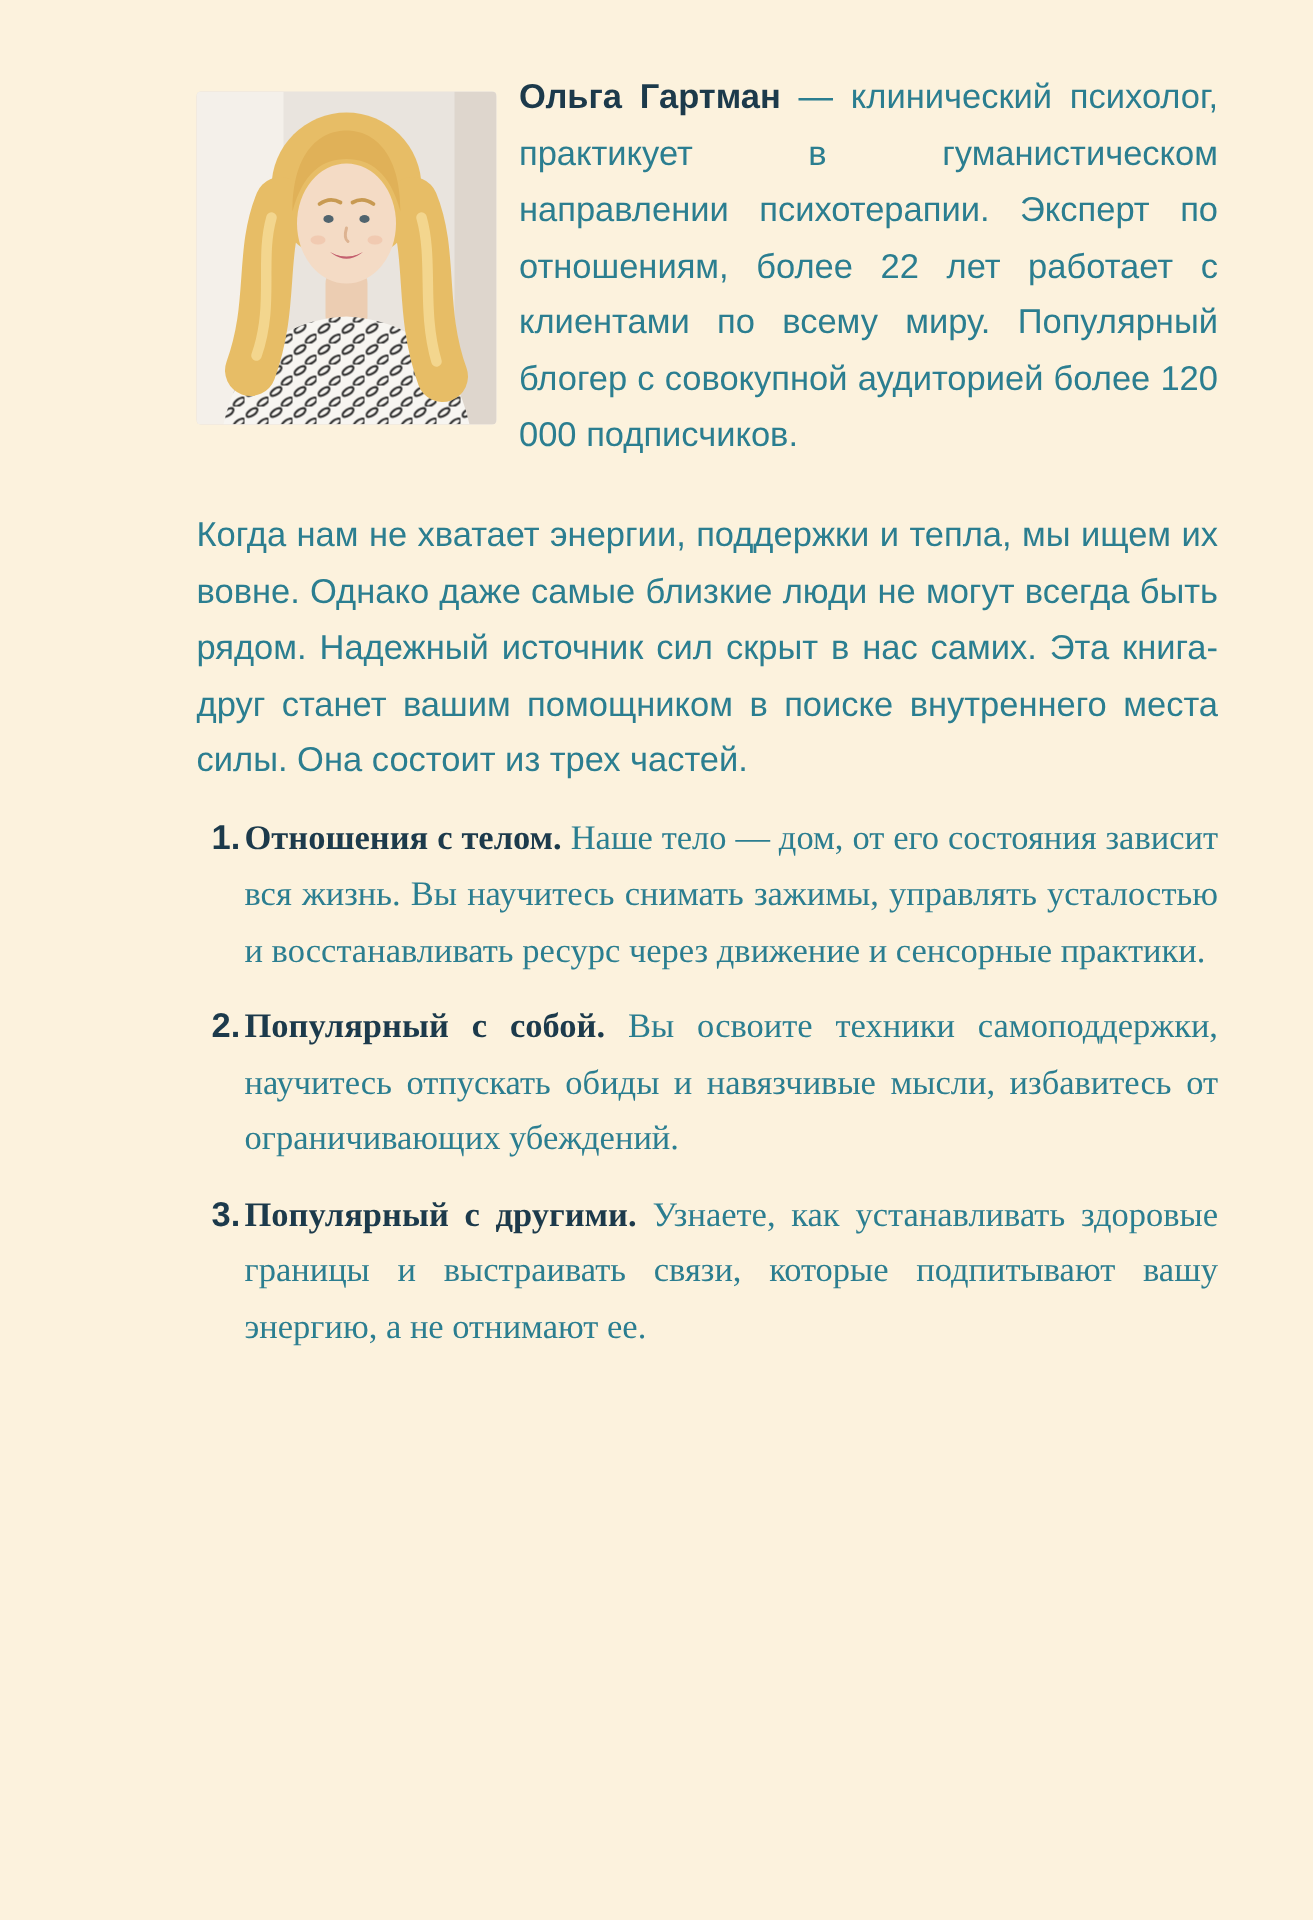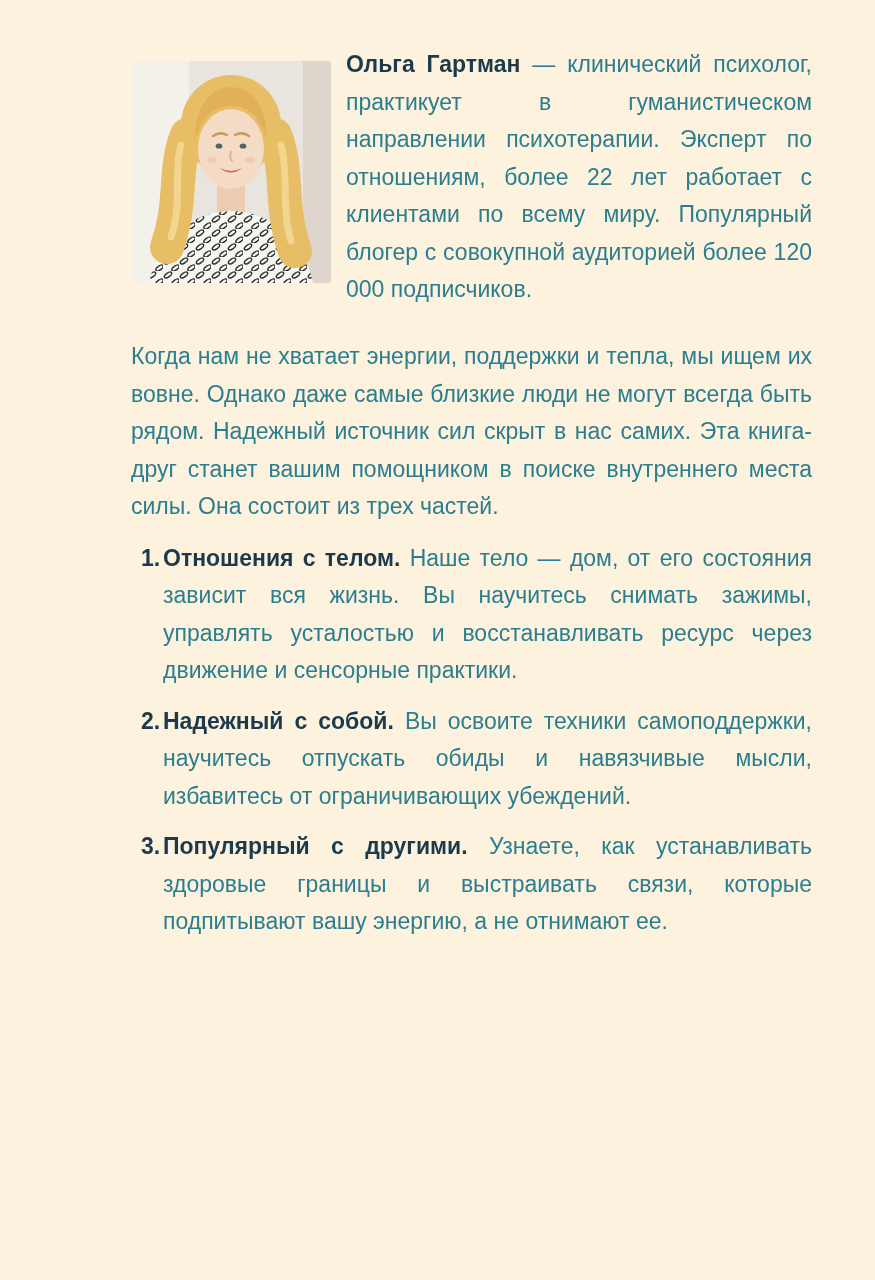--- a/index.html
+++ b/index.html
@@ -28,21 +28,21 @@
   .dark, b, strong{color:#1c3a4b;font-weight:bold;}
   
   .content{
     position:absolute;left:131px;top:306px;width:681px;
     font-size:23px;line-height:37.5px;margin-top:32px;
   }
   .intro{margin:0 0 14px 0;text-align:justify;}
   .parts{margin:0;padding:0;list-style:none;}
   .part{display:flex;margin:0 0 13px 0;padding-left:10px;}
   .part-num{flex:none;width:22px;font-weight:bold;color:#1c3a4b;}
-  .part-body{flex:1;text-align:justify;}
+  .part-body{flex:1;text-align:justify;font-family:Liberation Serif, serif;}
   .outro{margin:14px 0 0 0;text-align:justify;}
   
   .barcode-box{
     position:absolute;left:0;top:1015px;
     width:100px;height:202px;
     background:#ffffff;
   }
   .barcode-box svg{position:absolute;left:0;top:8px;}
   .barcode-number{
     position:absolute;left:79px;top:202px;
@@ -118,21 +118,21 @@
     <p class="intro">Когда нам не хватает энергии, поддержки и тепла, мы ищем их вовне. Однако даже самые близкие люди не могут всегда быть рядом. Надежный источник сил скрыт в нас самих. Эта книга-друг станет вашим помощником в поиске внутреннего места силы. Она состоит из трех частей.</p>
 
     <ol class="parts">
       <li class="part">
         <span class="part-num">1.</span>
         <span class="part-body"><strong>Отношения с телом.</strong>
           <span>Наше тело — дом, от его состояния зависит вся жизнь. Вы научитесь снимать зажимы, управлять усталостью и восстанавливать ресурс через движение и сенсорные практики.</span></span>
       </li>
       <li class="part">
         <span class="part-num">2.</span>
-        <span class="part-body"><strong>Надежный с собой.</strong>
+        <span class="part-body"><strong>Популярный с собой.</strong>
           <span>Вы освоите техники самоподдержки, научитесь отпускать обиды и навязчивые мысли, избавитесь от ограничивающих убеждений.</span></span>
       </li>
       <li class="part">
         <span class="part-num">3.</span>
         <span class="part-body"><strong>Популярный с другими.</strong>
           <span>Узнаете, как устанавливать здоровые границы и выстраивать связи, которые подпитывают вашу энергию, а не отнимают ее.</span></span>
       </li>
     </ol>
 
   </div>

